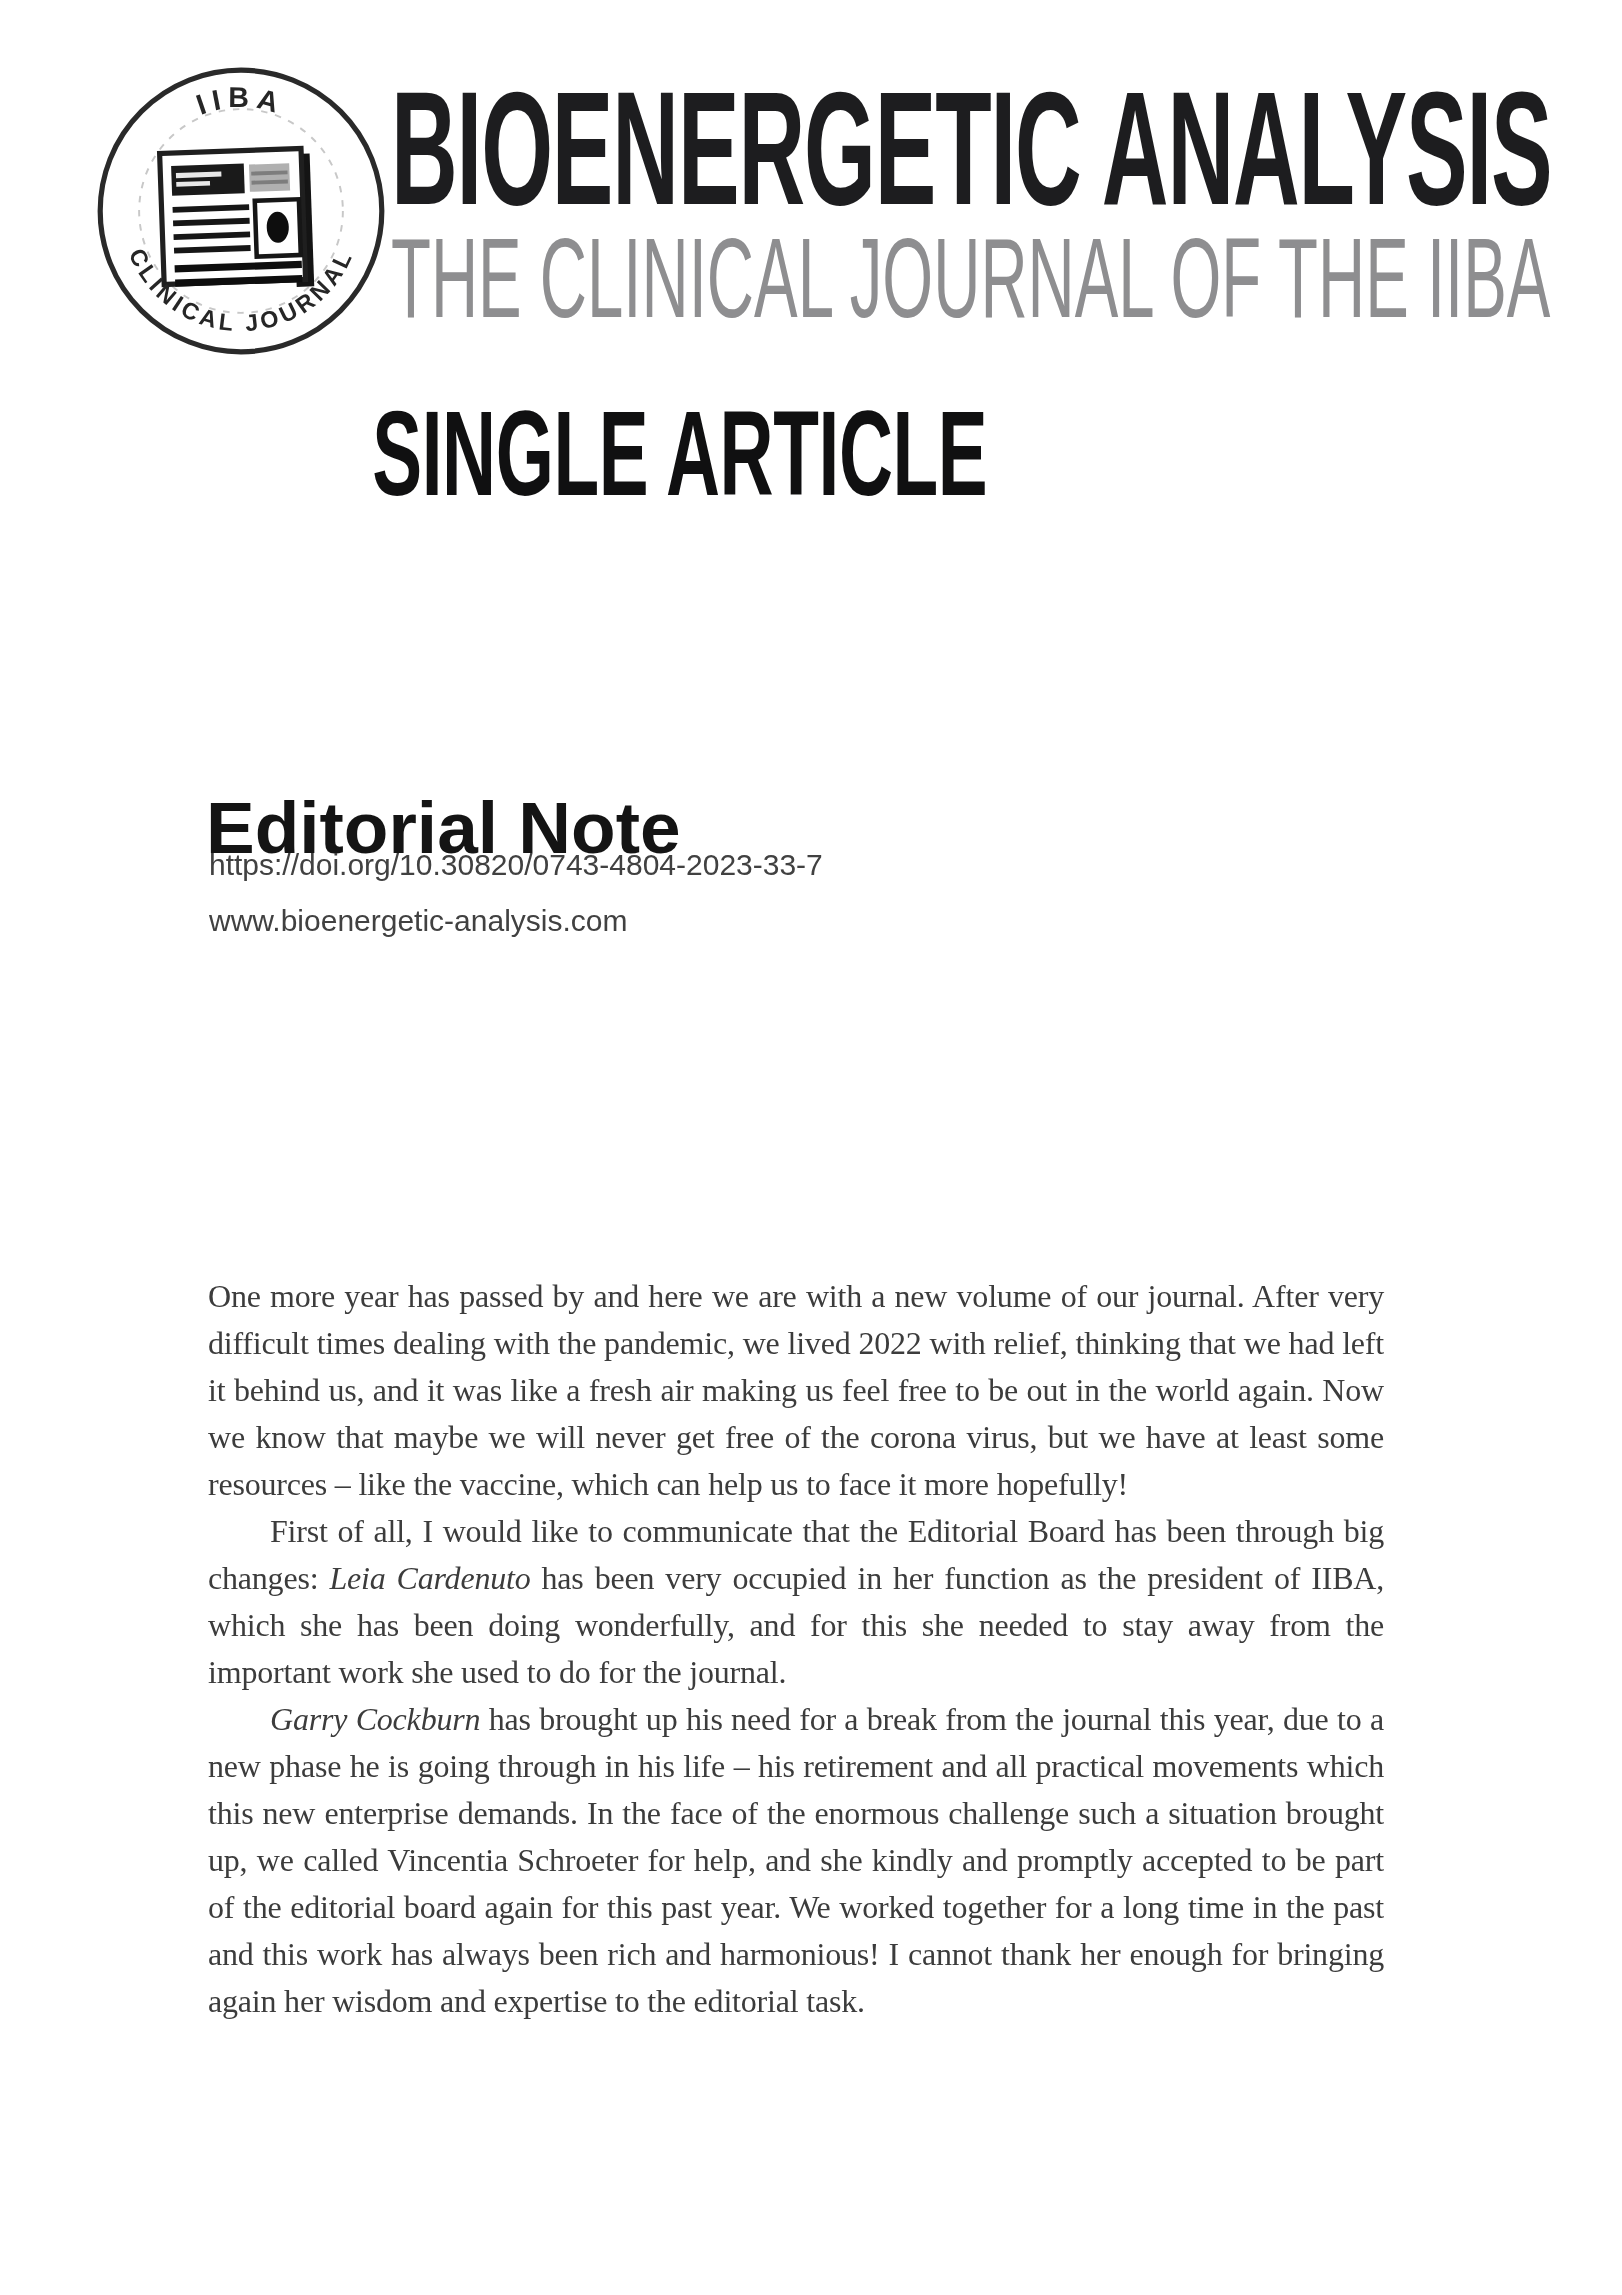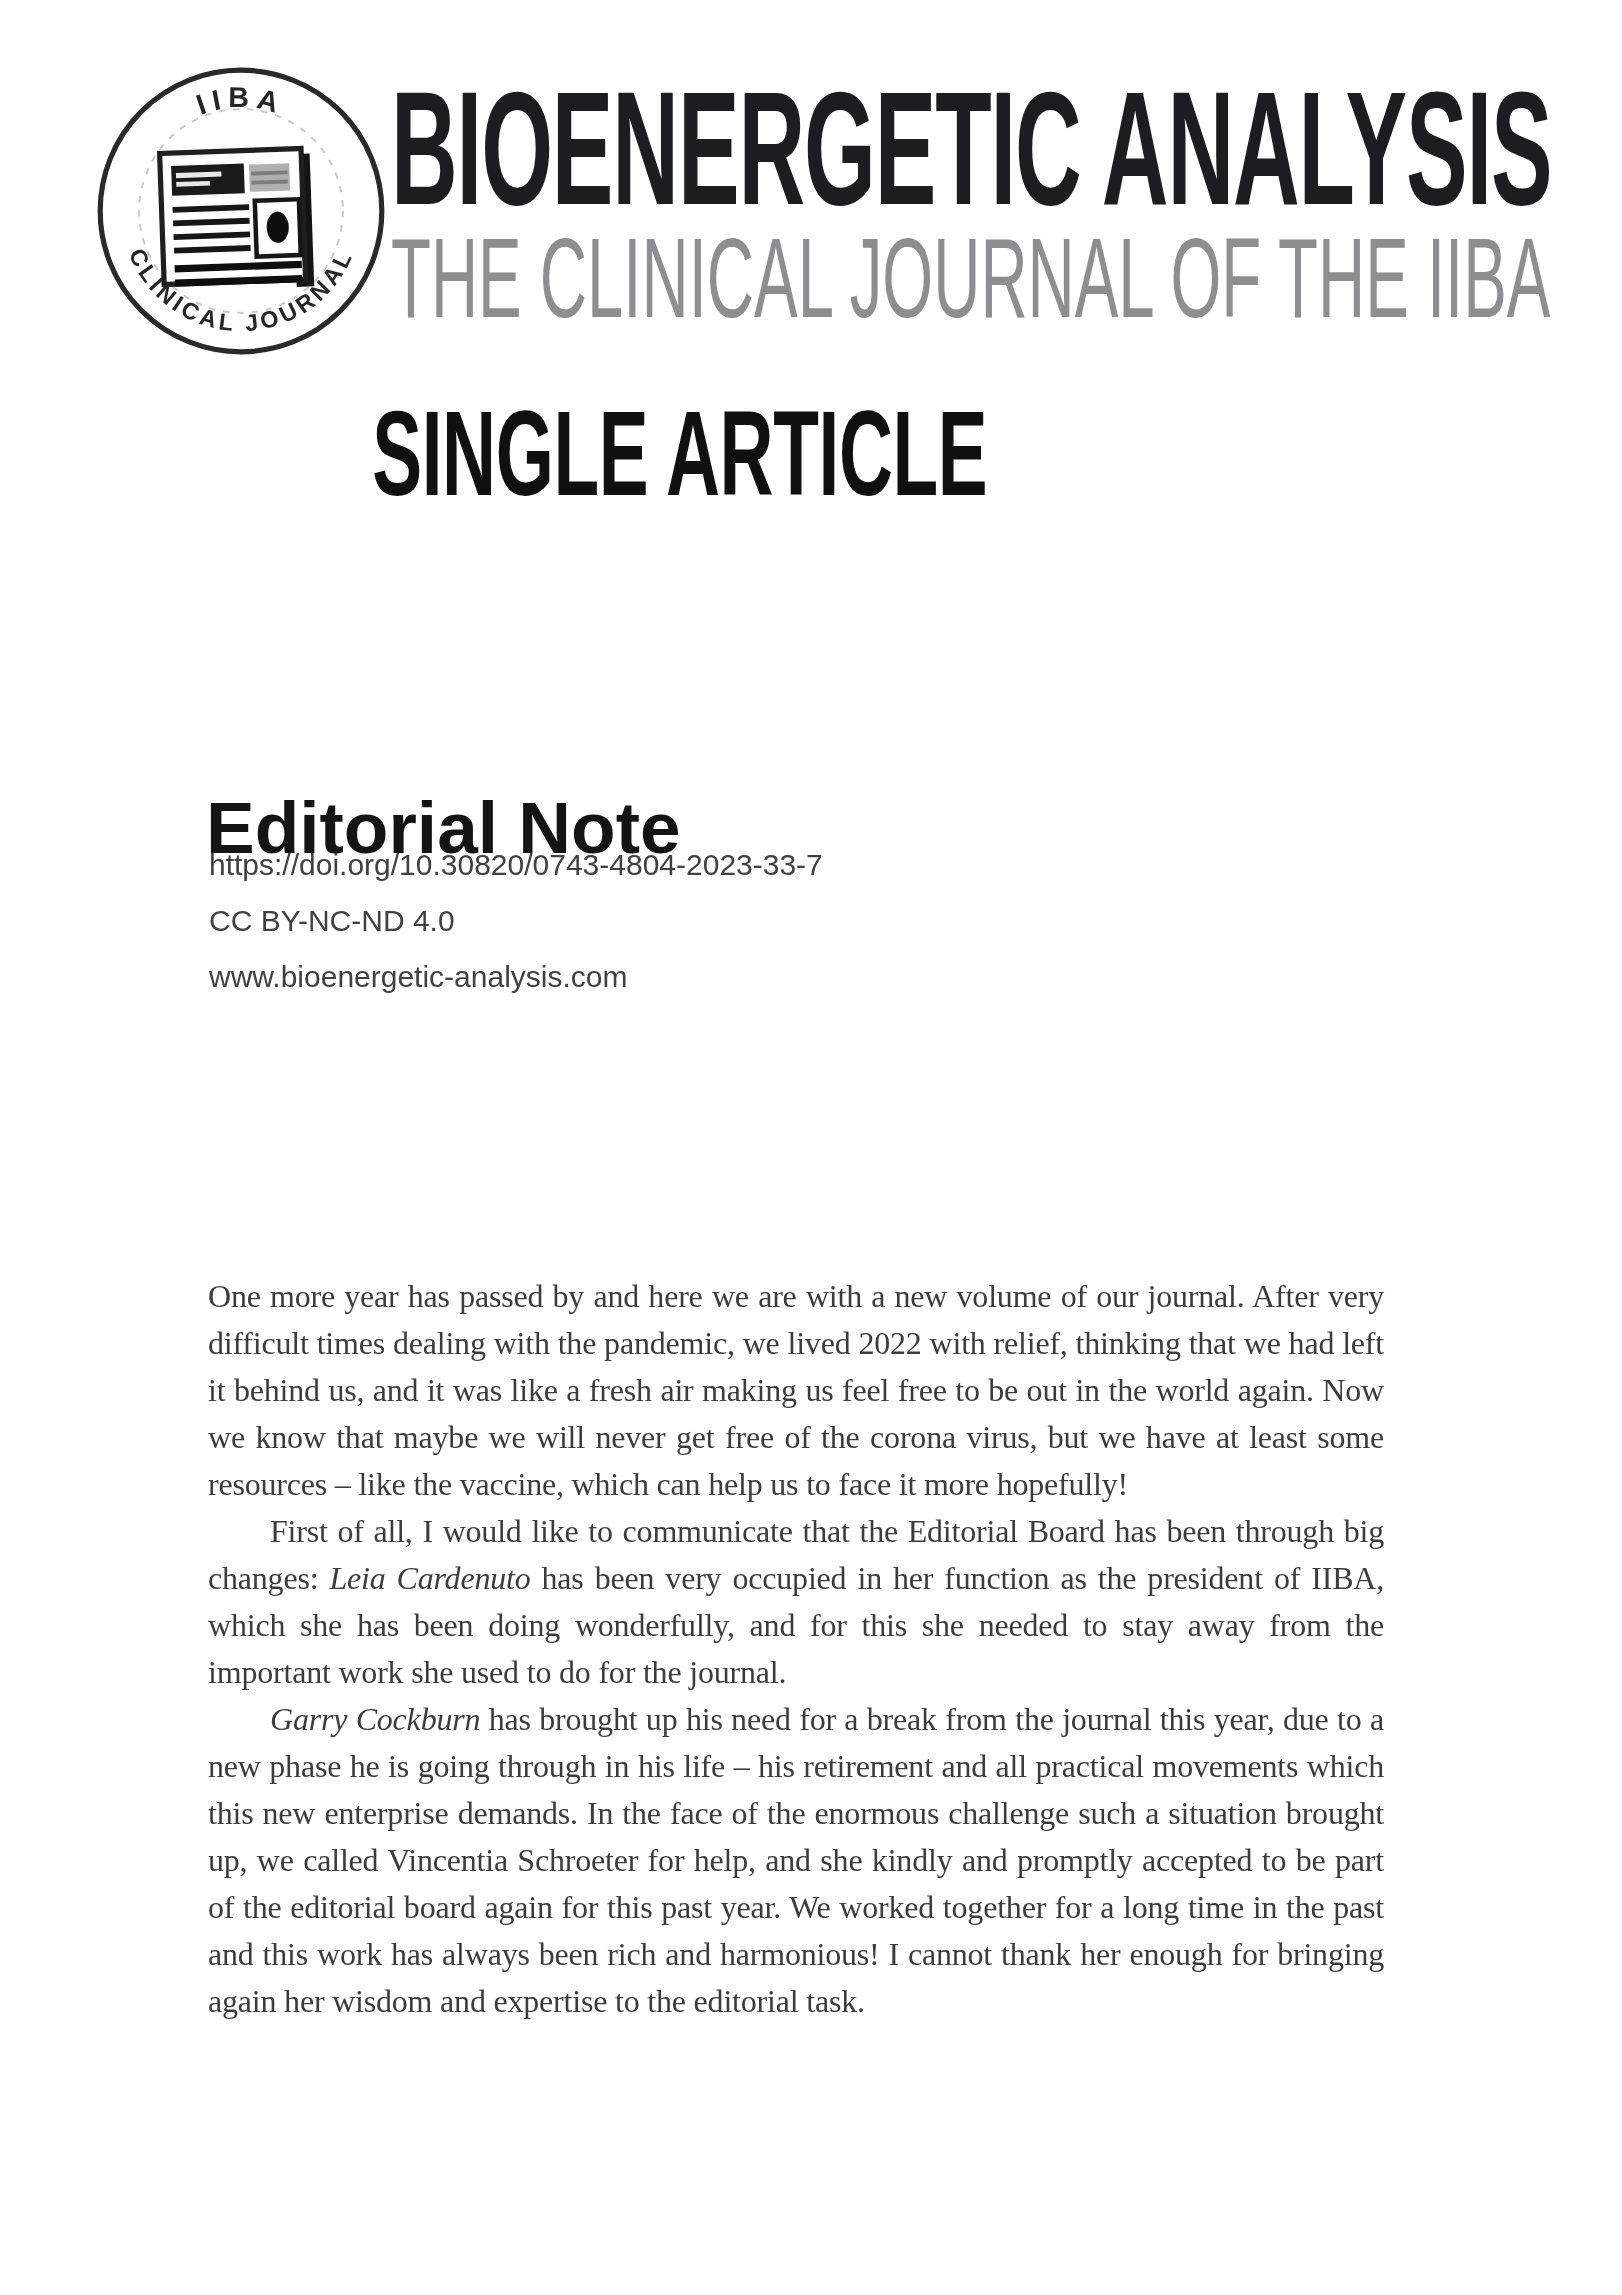--- a/index.html
+++ b/index.html
@@ -116,21 +116,20 @@
 
   <div class="section-label-wrap">
     <span class="section-label" style="transform: scaleX(0.617994);">SINGLE ARTICLE</span>
   </div>
 
   <div>
     <h1 class="article-heading">Editorial Note</h1>
 
     <div class="article-meta">
       <div>https://doi.org/10.30820/0743-4804-2023-33-7</div>
-      <div>CC BY-NC-ND 4.0</div>
       <div>www.bioenergetic-analysis.com</div>
     </div>
 
     <div class="article-body">
         <p class=""><span>One more year has passed by and here we are with a new volume of our journal. After very difficult times dealing with the pandemic, we lived 2022 with relief, thinking that we had left it behind us, and it was like a fresh air making us feel free to be out in the world again. Now we know that maybe we will never get free of the corona virus, but we have at least some resources – like the vaccine, which can help us to face it more hopefully!</span></p>
         <p class="indent"><span>First of all, I would like to communicate that the Editorial Board has been through big changes: </span><em>Leia Cardenuto</em><span> has been very occupied in her function as the president of IIBA, which she has been doing wonderfully, and for this she needed to stay away from the important work she used to do for the journal.</span></p>
         <p class="indent"><em>Garry Cockburn</em><span> has brought up his need for a break from the journal this year, due to a new phase he is going through in his life – his retirement and all practical movements which this new enterprise demands. In the face of the enormous challenge such a situation brought up, we called Vincentia Schroeter for help, and she kindly and promptly accepted to be part of the editorial board again for this past year. We worked together for a long time in the past and this work has always been rich and harmonious! I cannot thank her enough for bringing again her wisdom and expertise to the editorial task.</span></p>
       </div>
   </div>
 

